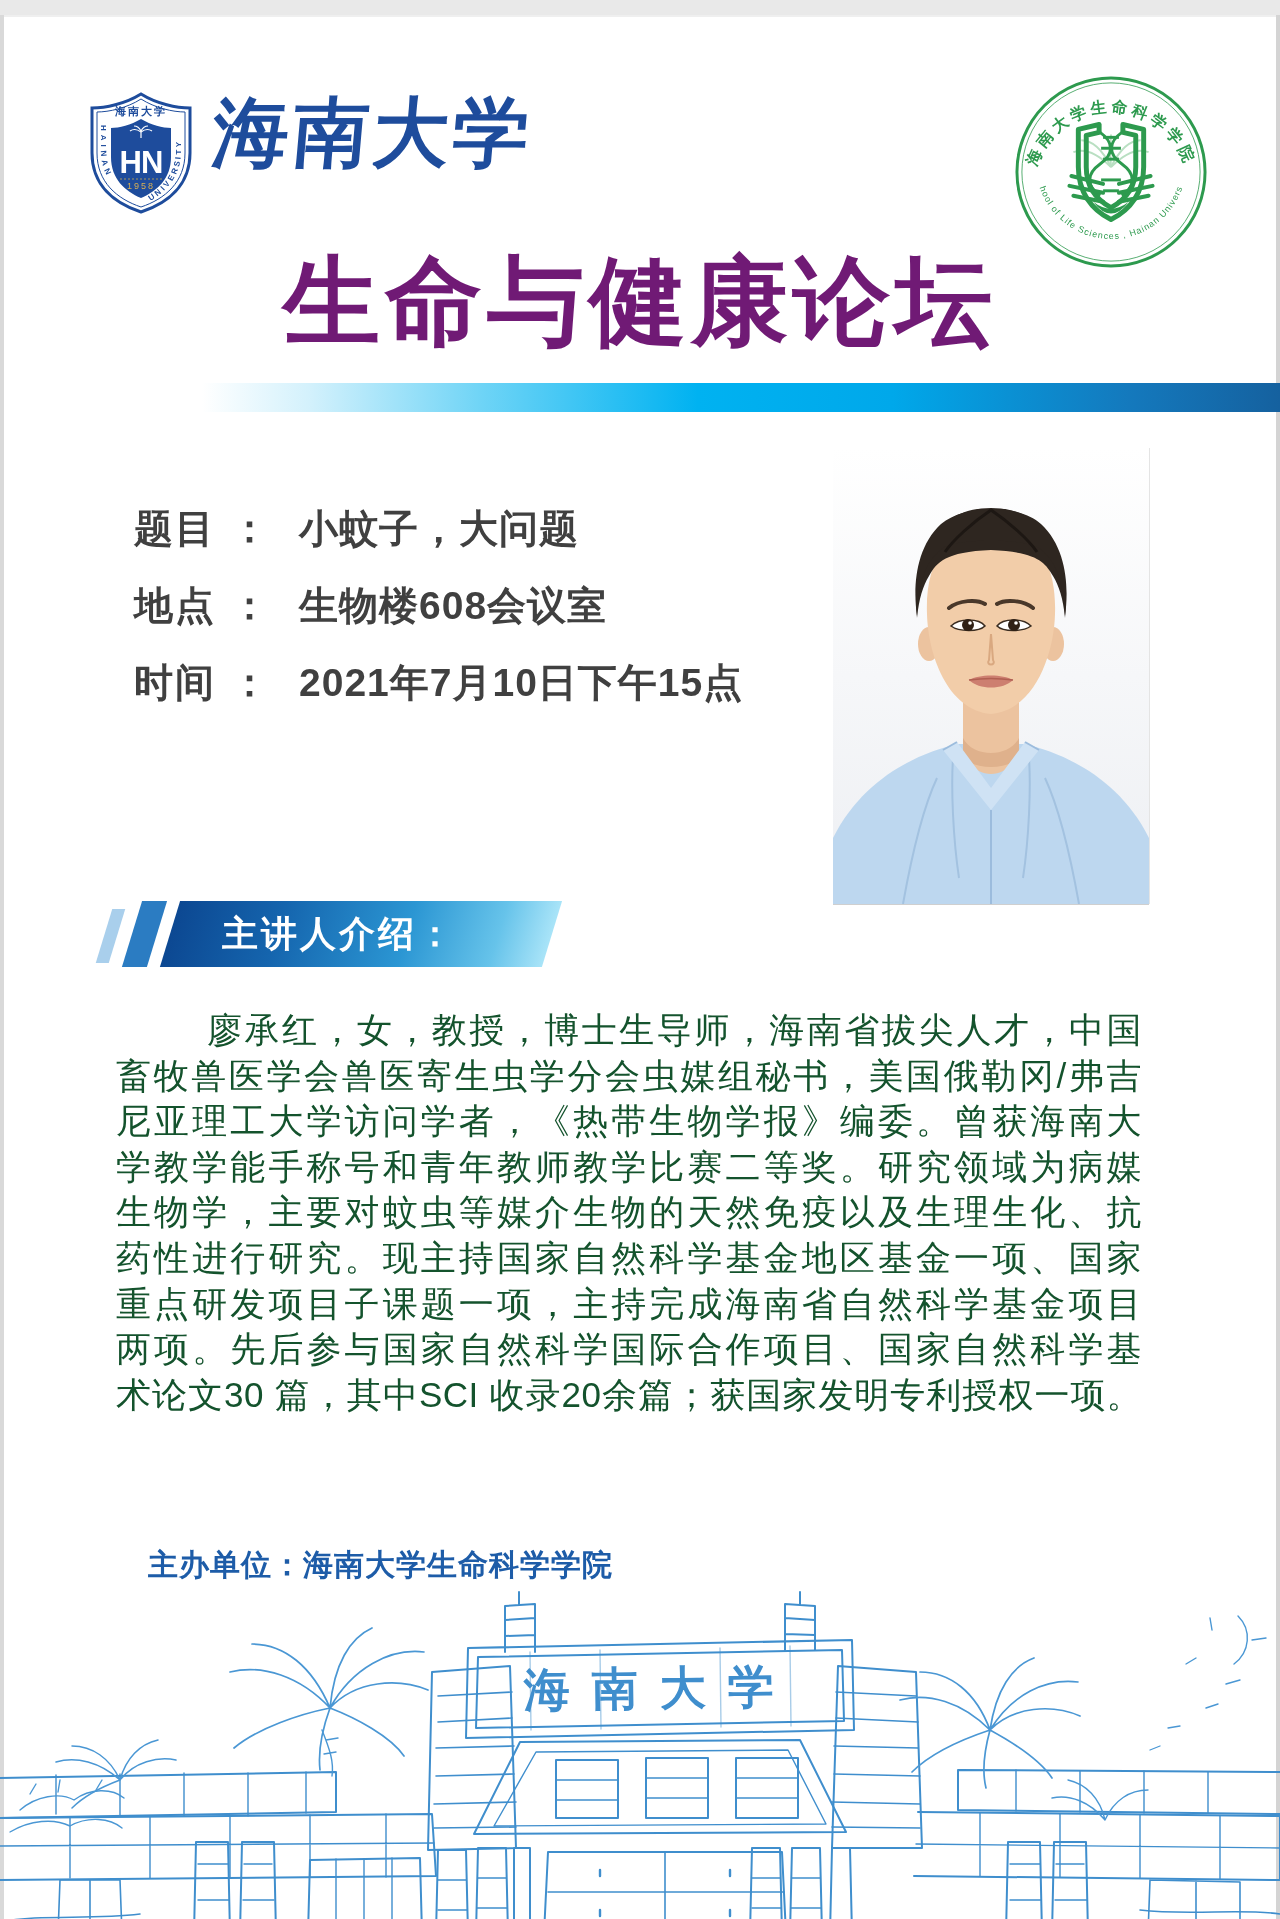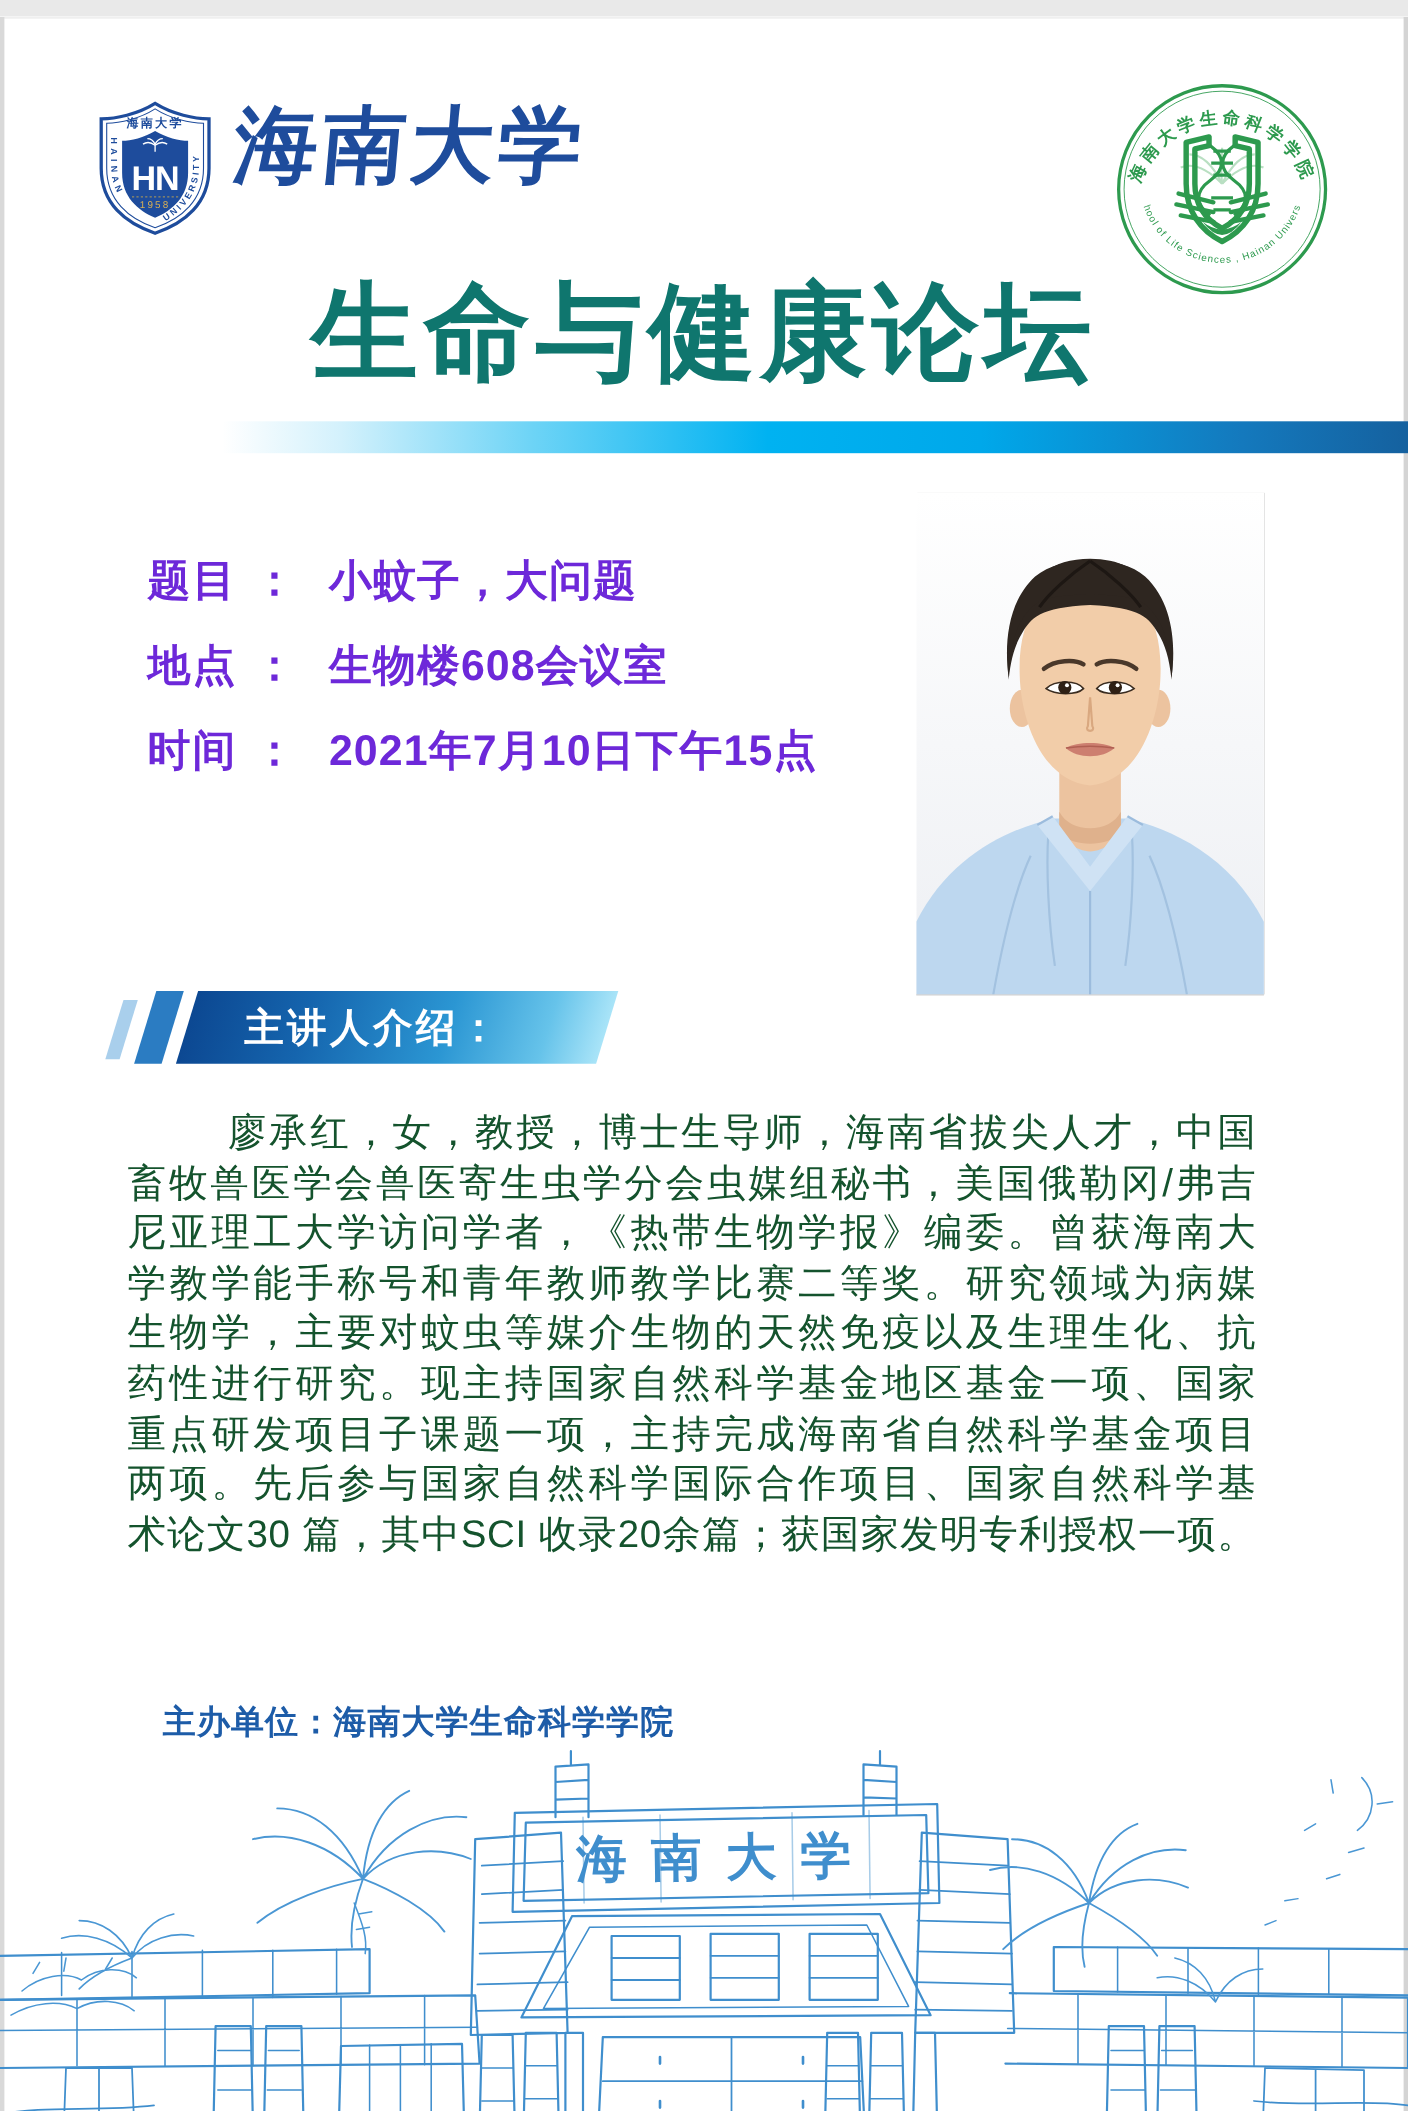--- a/index.html
+++ b/index.html
@@ -9,26 +9,26 @@
     box-shadow:inset 4px 0 0 #d9d9d9, inset -4px 0 0 #d4d4d4, inset 0 -6px 0 #c9c9c9, inset 0 2px 0 #efefef;
   }
   
   .crest{position:absolute;left:84px;top:76px;width:114px;height:124px;}
   .uniname{position:absolute;left:208px;top:74px;width:330px;text-align:center;color:#1e4c9c;}
   .uniname .zh{font-size:76px;font-weight:900;letter-spacing:4px;line-height:88px;transform:skewX(-5deg);white-space:nowrap;}
   .uniname .en{font-family:"Liberation Serif",serif;font-weight:bold;font-size:27px;letter-spacing:0.5px;margin-top:0px;white-space:nowrap;}
   .school-logo{position:absolute;left:1012px;top:58px;width:198px;height:198px;}
   
   .main-title{position:absolute;left:0;top:226px;width:100%;text-align:center;
-    font-size:97px;font-weight:900;color:#0f766e;letter-spacing:5px;line-height:1.25;}
+    font-size:97px;font-weight:900;color:#701a75;letter-spacing:5px;line-height:1.25;}
   .grad-bar{position:absolute;left:202px;top:368px;width:1078px;height:29px;
     background:linear-gradient(90deg,rgba(255,255,255,0) 0%,#d3f1fc 10%,#6ed4f6 26%,#00b2f1 46%,#00a8ea 64%,#1479bd 86%,#15619f 100%);}
   
   .info{position:absolute;left:134px;top:490px;}
-  .info-row{display:flex;align-items:baseline;font-weight:bold;color:#6d28d9;font-size:39px;line-height:48px;margin-bottom:29px;white-space:nowrap;}
+  .info-row{display:flex;align-items:baseline;font-weight:bold;color:#404040;font-size:39px;line-height:48px;margin-bottom:29px;white-space:nowrap;}
   .info-row .lbl{letter-spacing:2px;}
   .info-row .colon{margin:0 8px 0 14px;}
   .info-row .val{margin-left:22px;letter-spacing:1px;}
   
   .photo{position:absolute;left:833px;top:433px;width:316px;height:456px;box-shadow:0 1px 0 #cfcfcf,1px 0 0 #e4e4e4;}
   
   .slash{position:absolute;transform:skewX(-17deg);}
   .slash-1{left:104px;top:894px;width:13px;height:54px;background:#a9cfec;}
   .slash-2{left:132px;top:886px;width:25px;height:66px;background:#2b7cc2;}
   .ribbon{position:absolute;left:170px;top:886px;width:382px;height:66px;transform:skewX(-17deg);

